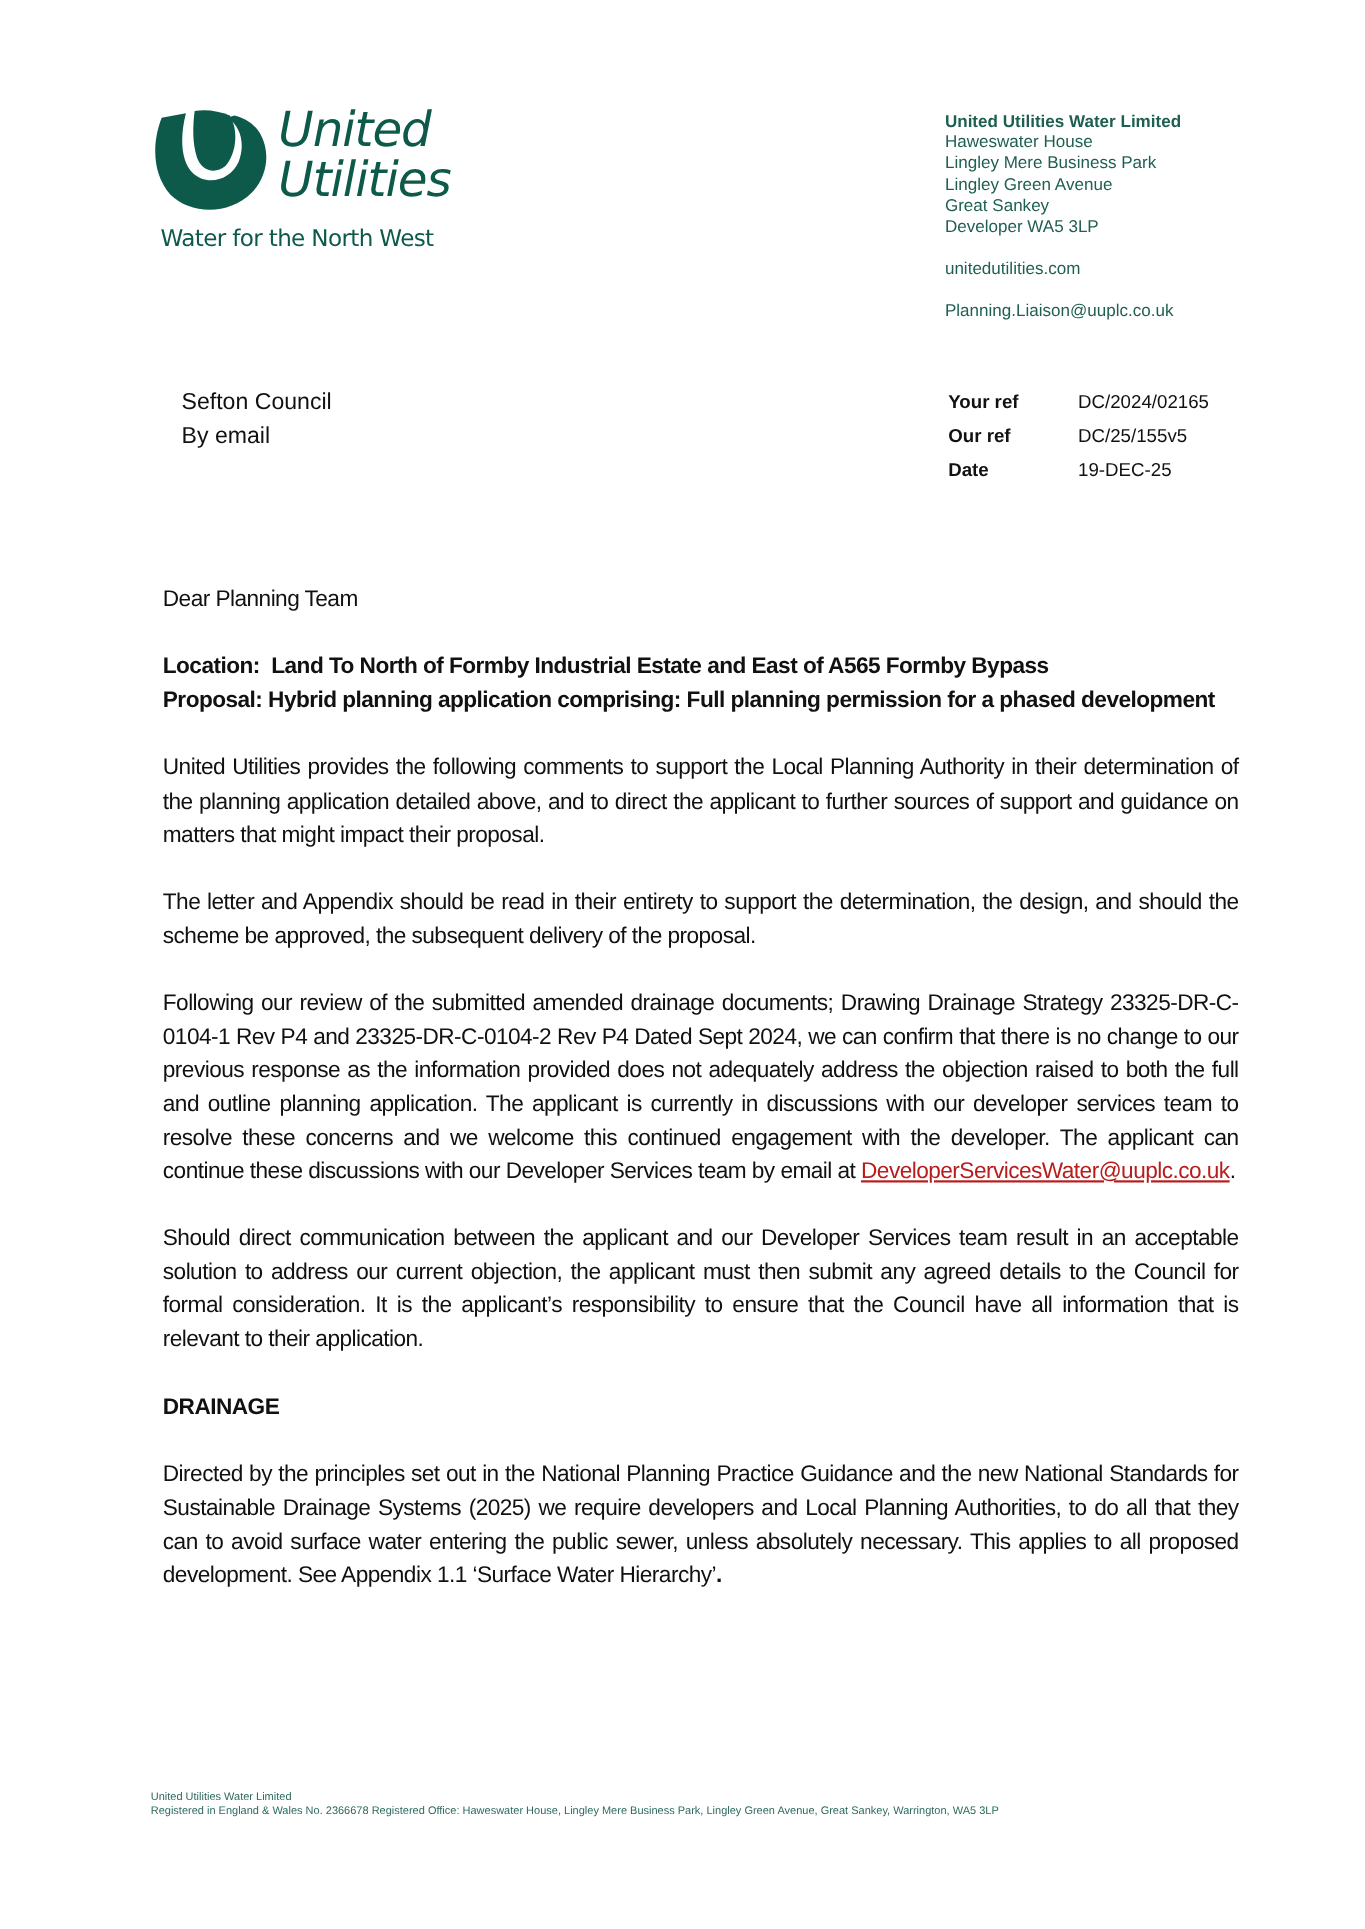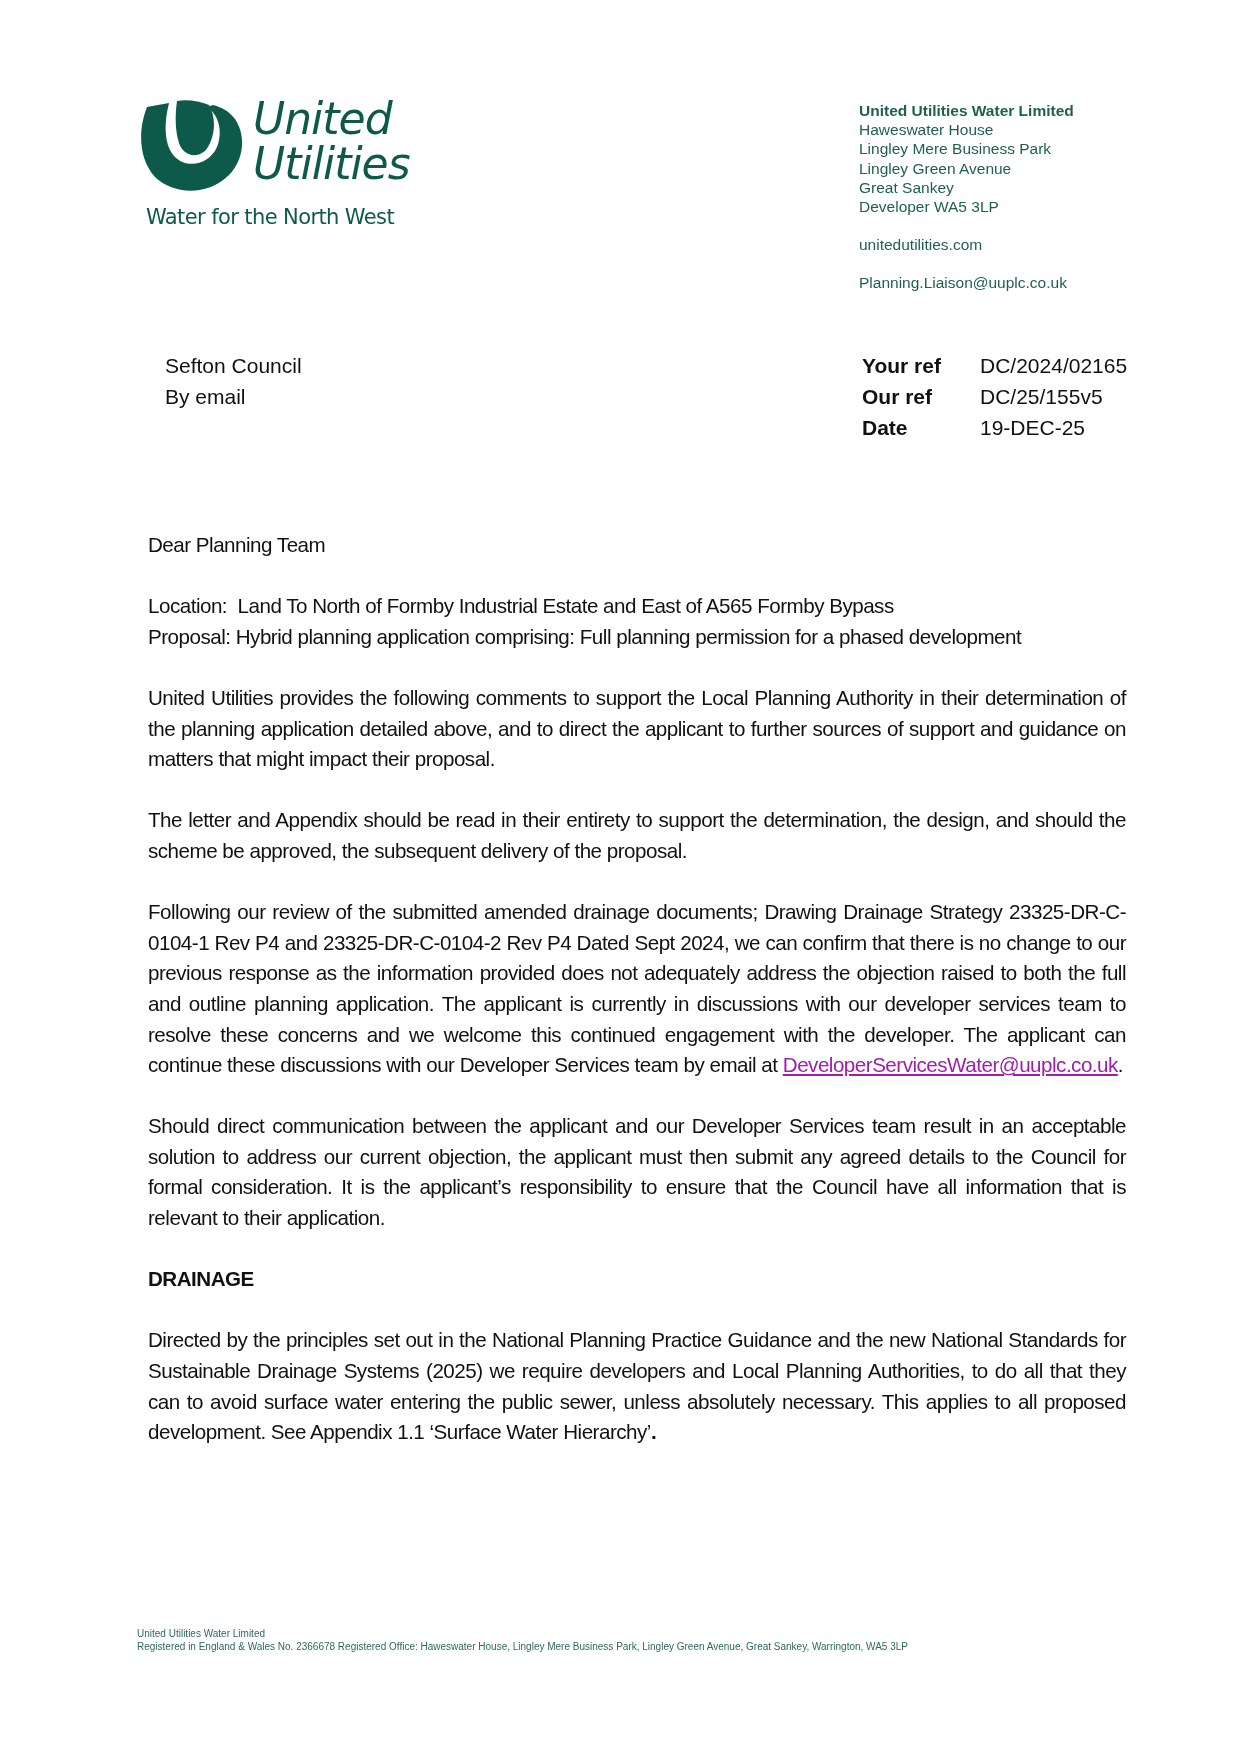--- a/index.html
+++ b/index.html
@@ -5,28 +5,28 @@
     html, body { margin: 0; padding: 0; background: #ffffff; }
     body { width: 1241px; height: 1754px; position: relative; overflow: hidden; }
     .abs { position: absolute; }
     .logo-mark { left: 137px; top: 97px; width: 110px; height: 98px; }
     .logo-word { left: 253px; top: 96px; font-family: "DejaVu Sans", sans-serif; font-style: italic; font-weight: normal; font-size: 44px; line-height: 45px; color: #0e5a4a; letter-spacing: -1px; }
     .logo-tag { left: 146px; top: 205px; font-family: "DejaVu Sans", sans-serif; font-size: 21px; color: #0e5a4a; letter-spacing: -0.6px; white-space: nowrap; }
     .addr { left: 859px; top: 101px; font-family: "Liberation Sans", sans-serif; font-size: 15.5px; line-height: 19.2px; color: #1f5f52; }
     .addr .co { font-weight: bold; }
     .addr .gap { height: 19px; }
     .recipient { left: 165px; top: 350px; font-family: "Liberation Sans", sans-serif; font-size: 21px; line-height: 31px; color: #111; }
-    .refs { left: 862px; top: 350px; font-family: "Liberation Sans", sans-serif; font-size: 21px; line-height: 31px; color: #111; }
+    .refs { left: 862px; top: 350px; font-family: "Liberation Sans", sans-serif; font-size: 17px; line-height: 31px; color: #111; }
     .refs .row { display: flex; }
     .refs .k { width: 118px; font-weight: bold; }
     .body { left: 148px; top: 530px; width: 978px; font-family: "Liberation Sans", sans-serif; font-size: 20.6px; line-height: 30.6px; color: #111; letter-spacing: -0.5px; }
     .body p { margin: 0; text-align: justify; }
-    .body .b { font-weight: normal; }
+    .body .b { font-weight: bold; }
     .body .sp { height: 30.6px; }
-    .body a { color: #a21caf; text-decoration: underline; }
+    .body a { color: #b91c1c; text-decoration: underline; }
     .body sup { font-size: 13px; line-height: 0; }
     .drain-h { font-weight: bold; text-decoration-thickness: 2px; }
     .footer { left: 137px; top: 1628px; font-family: "Liberation Sans", sans-serif; font-size: 10px; line-height: 12.5px; color: #2c6a5e; white-space: nowrap; }
   </style>
 </head>
 <body>
 
 <div class="abs logo-mark">
   <svg width="110" height="98" viewBox="0 0 110 98">
     <path d="M10 10 C2 30,0 60,18 80 C35 97,70 100,92 78 C106 64,110 40,98 22 C92 14,84 10,76 8 L70 10 C82 18,86 34,80 50 C72 68,50 72,38 60 C28 50,26 30,32 6 Z" fill="#0e5a4a"></path>

